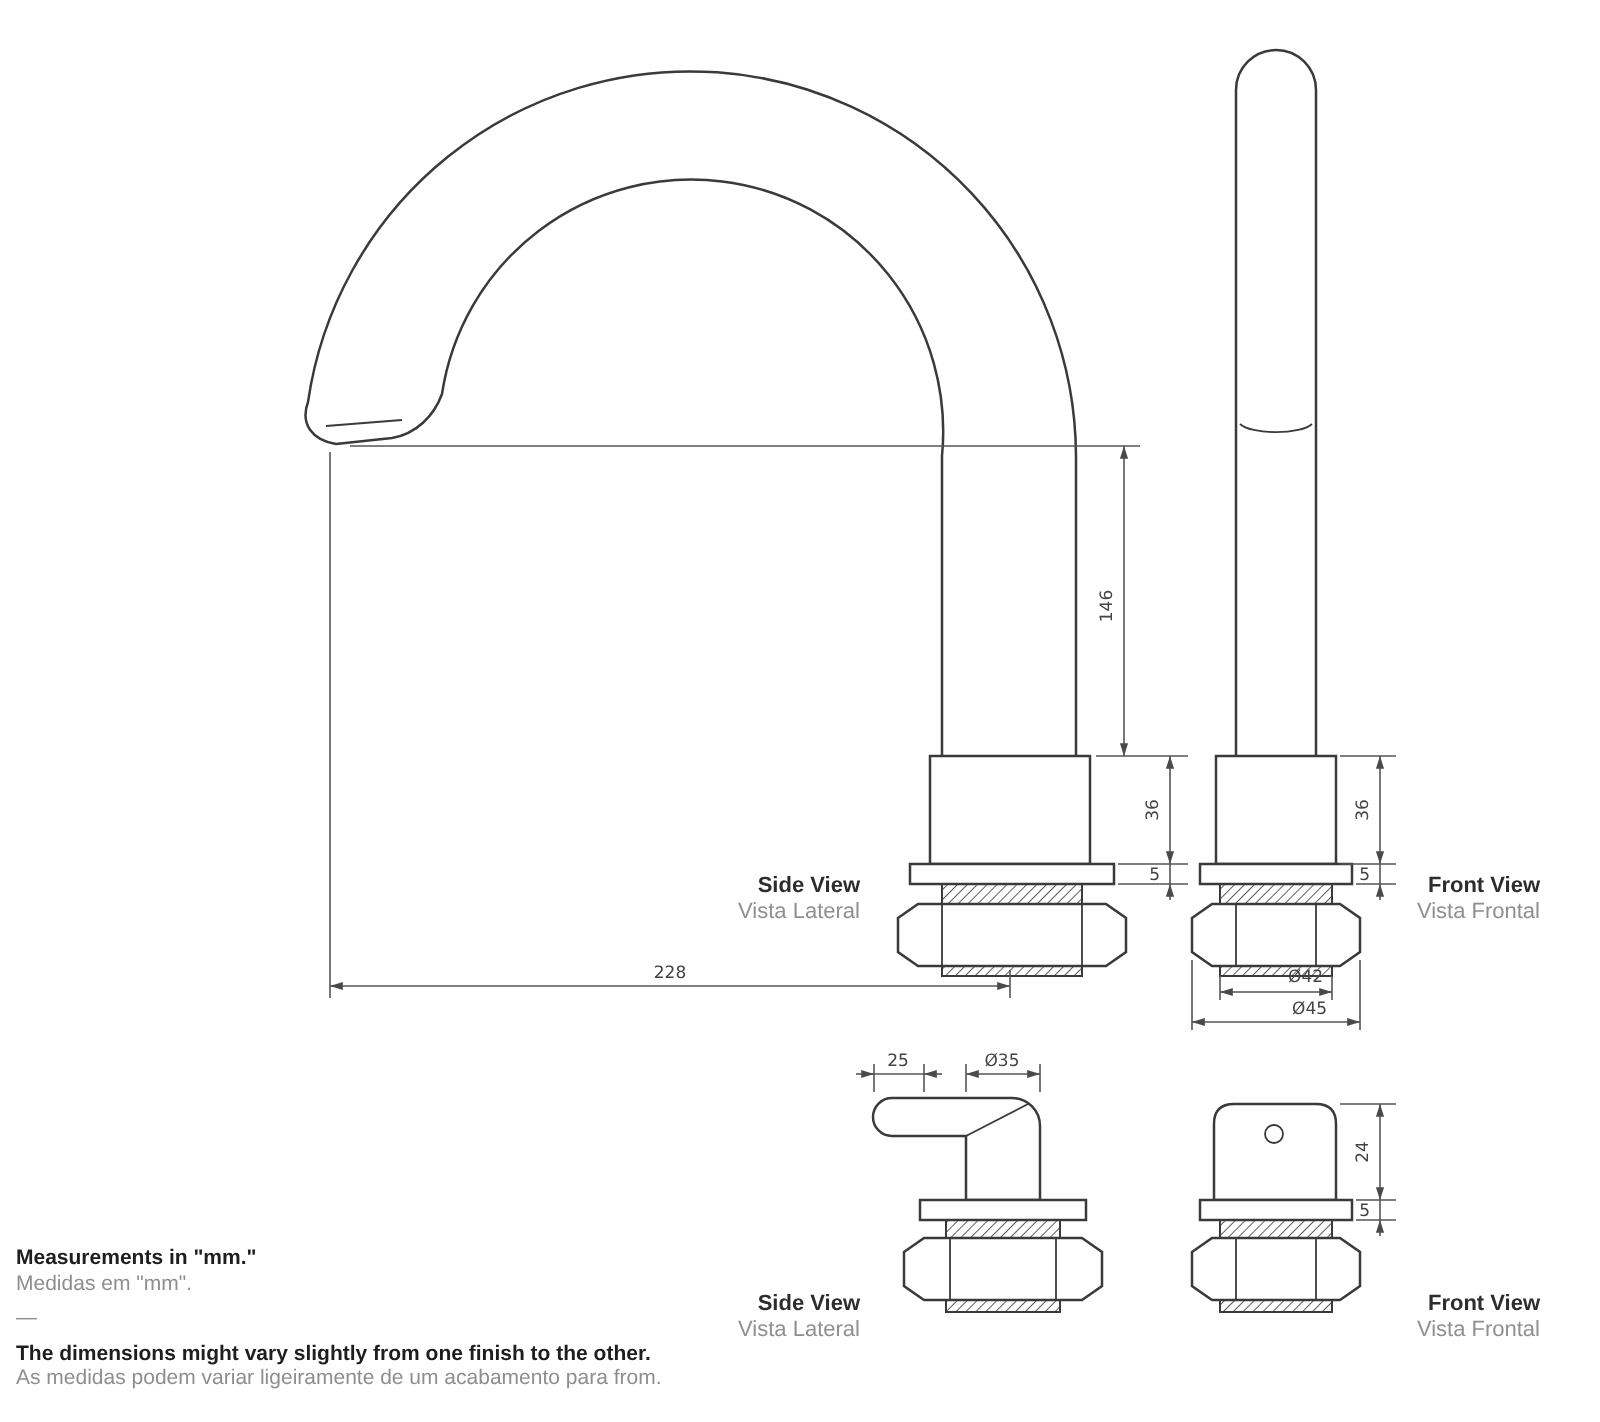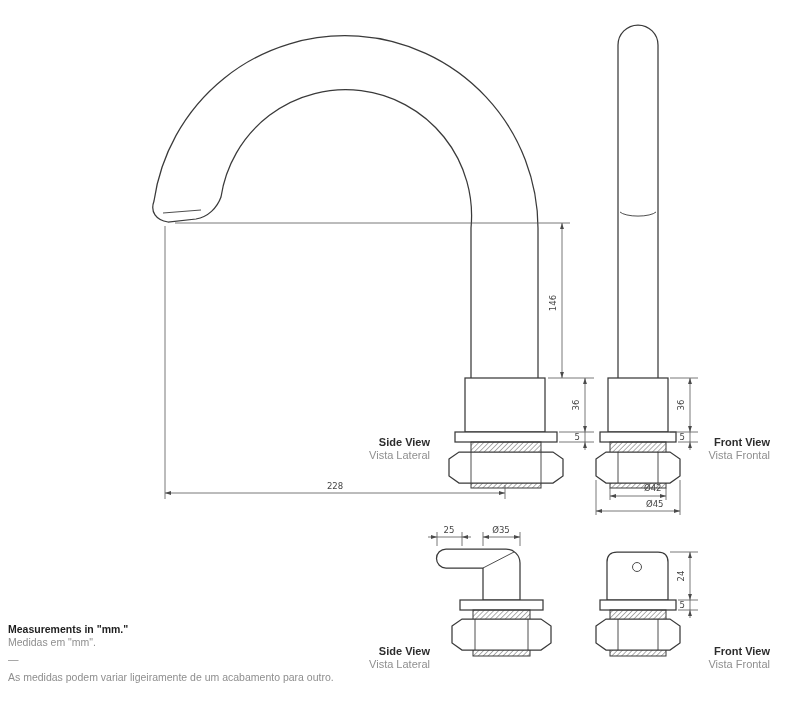--- a/index.html
+++ b/index.html
@@ -152,14 +152,15 @@
     <text class="lbl-g" x="430" y="668" text-anchor="end">Vista Lateral</text>
     <text class="lbl-b" x="770" y="655" text-anchor="end">Front View</text>
     <text class="lbl-g" x="770" y="668" text-anchor="end">Vista Frontal</text>
   </g>
 </svg>
 
 <div class="footer">
   <div class="fb">Measurements in "mm."</div>
   <div class="fg">Medidas em "mm".</div>
   <div class="fg fdash">—</div>
-  <div class="fg">As medidas podem variar ligeiramente de um acabamento para outro.</div>
+  <div class="fb">The dimensions might vary slightly from one finish to the other.</div>
+  <div class="fg">As medidas podem variar ligeiramente de um acabamento para from.</div>
 </div>
 
 </body></html>

